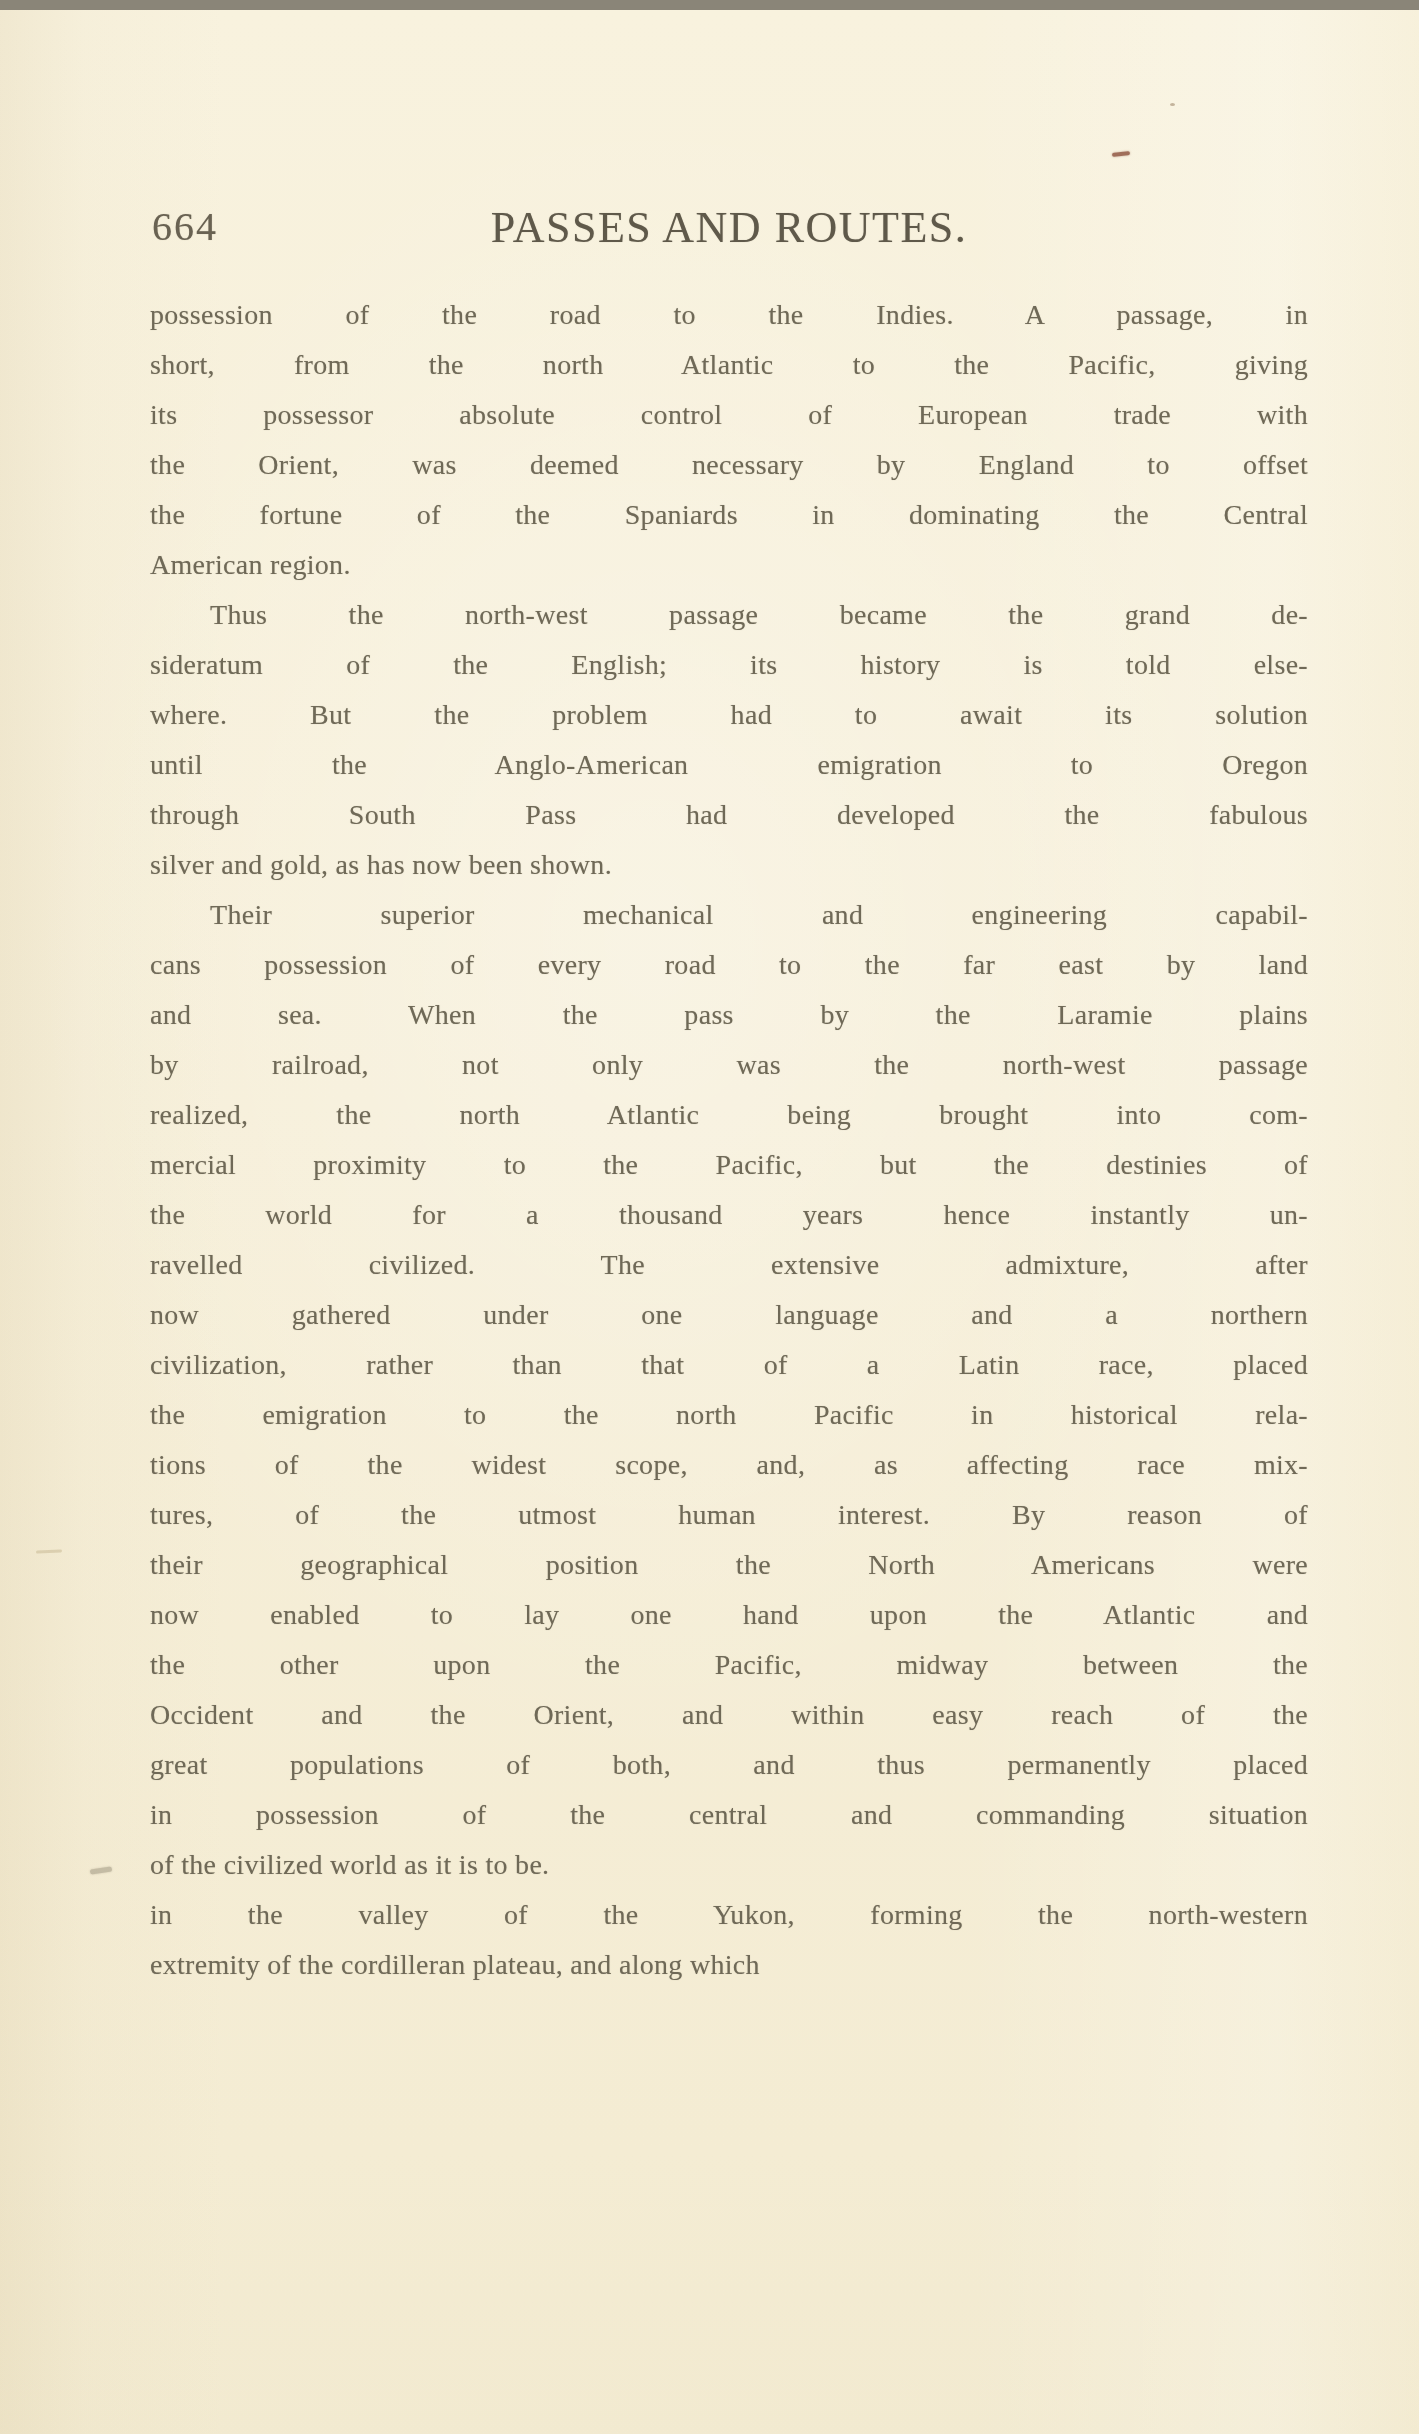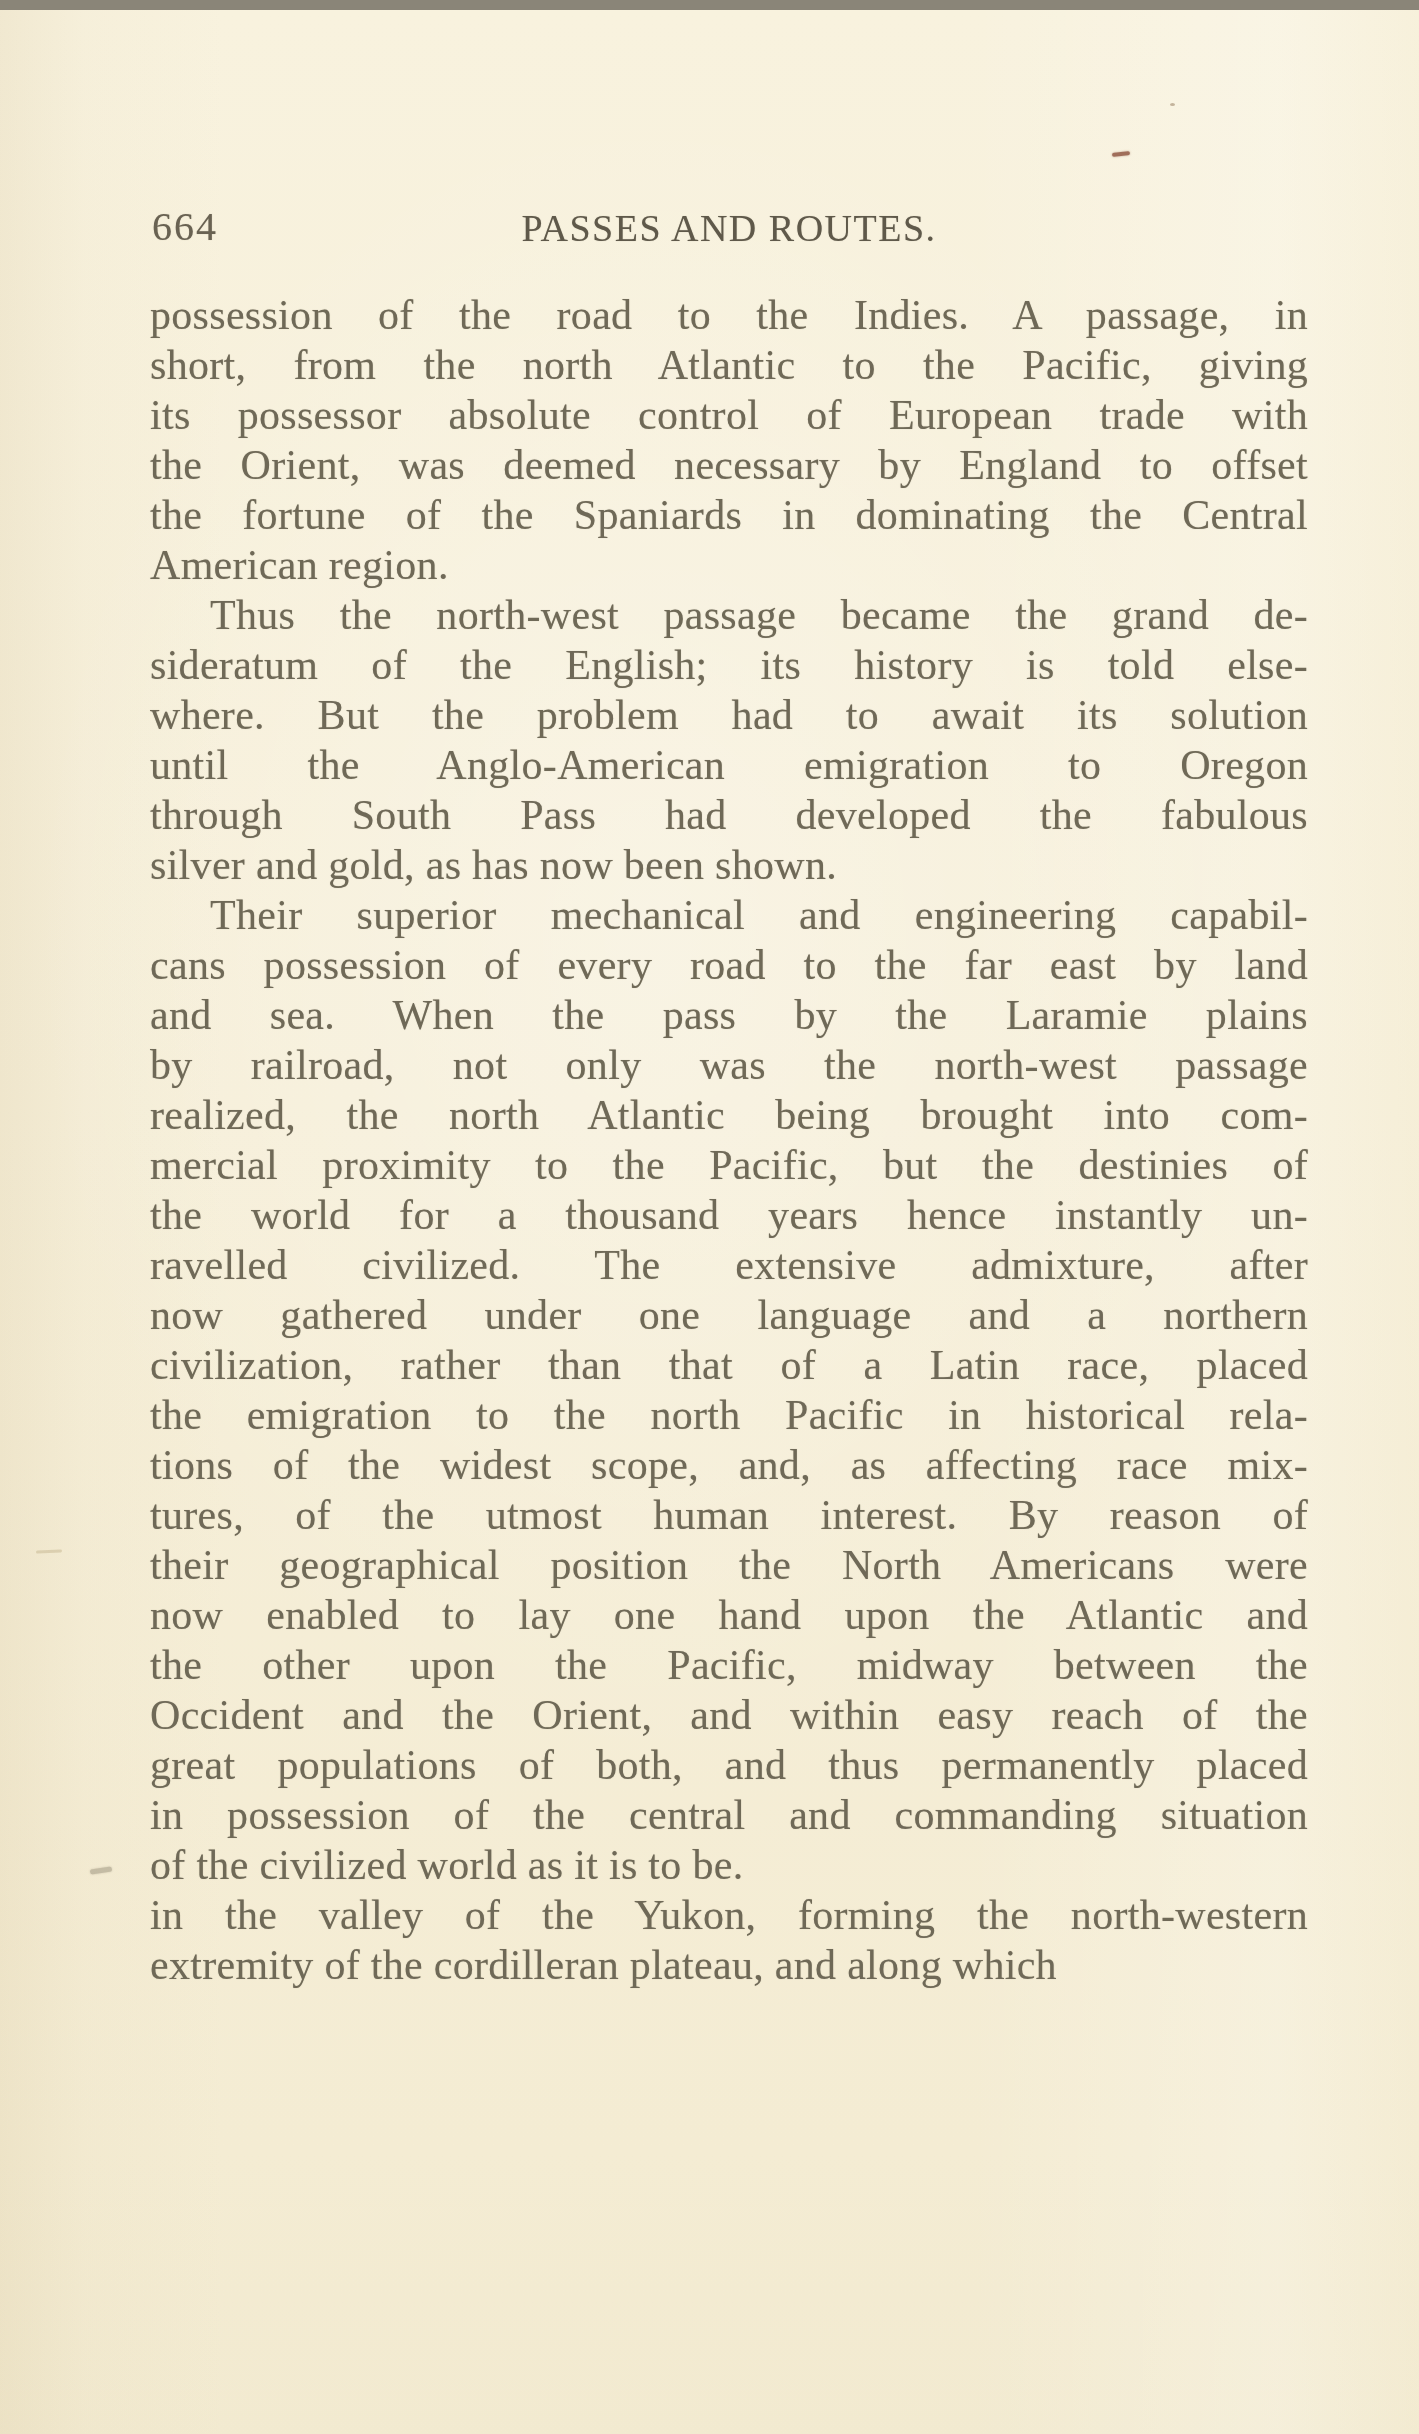--- a/index.html
+++ b/index.html
@@ -28,33 +28,33 @@
   }
   .page-number {
     position: absolute; left: 2px; top: 0;
     font-size: 40px; line-height: 46px;
     letter-spacing: 2px;
     color: #696252;
     text-shadow: 0 0 1px rgba(105,98,82,0.35);
   }
   .head-title {
     display: block; text-align: center;
-    font-size: 38px; line-height: 48px;
+    font-size: 44px; line-height: 48px;
     letter-spacing: 1.5px;
     color: #5f594a;
     text-shadow: 0 0 1px rgba(95,89,74,0.35);
   }
   
   .text-block {
     position: absolute;
     left: 150px; top: 280px; width: 1158px;
     color: #6f6957;
   }
   .line {
-    font-size: 42px;
+    font-size: 28px;
     line-height: 50px;
     height: 50px;
     text-align: justify;
     text-align-last: justify;
     letter-spacing: 0.3px;
     white-space: normal;
     text-shadow: 0 0 1px rgba(111,105,87,0.38);
   }
   .line.indent { text-indent: 60px; }
   .line.para-end { text-align-last: left; }

